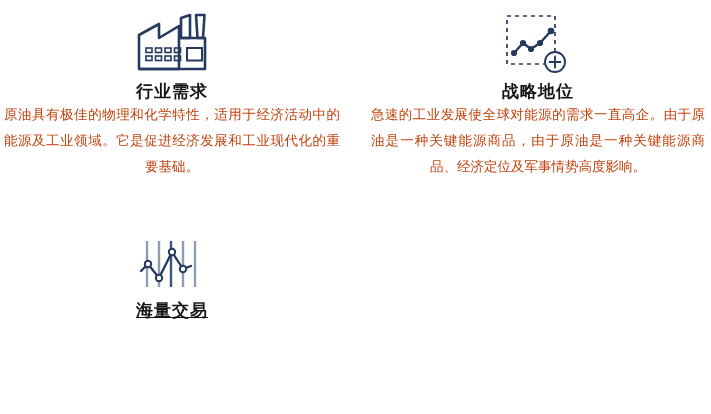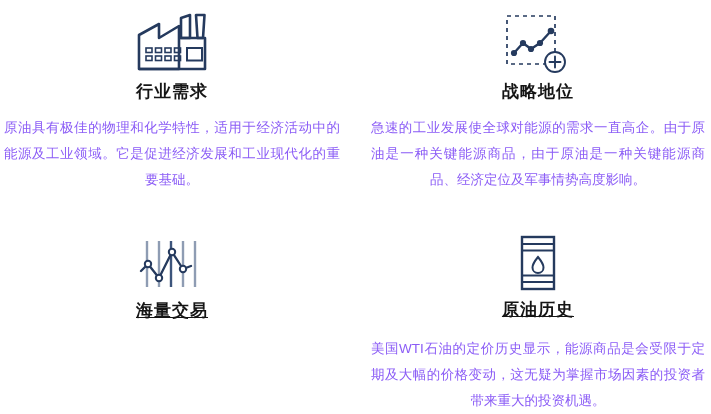--- a/index.html
+++ b/index.html
@@ -42,27 +42,26 @@
   }
   .icon-wrap svg { display: block; }
 
   .card-title {
     font-size: 17px;
     font-weight: bold;
     color: #151515;
     letter-spacing: 1px;
     line-height: 1.2;
     margin-top: 2px;
-    margin-bottom: 13px;
     text-align: center;
   }
   .card-body {
     font-size: 13.5px;
     line-height: 26px;
-    color: #8b5cf6;
+    color: #c2410c;
     text-align: justify;
     text-align-last: center;
     text-justify: inter-character;
     width: 100%;
     word-break: break-all;
   }
   
   .row2 .icon-wrap { height: 70px; margin-top: 14px; }
   .row2 .card-title { margin-bottom: 16px; text-decoration: underline; }
 </style>
@@ -131,31 +130,14 @@
         <polyline points="2,36 9,29 20,43 33,17 44,34 52,31" stroke="#253a5e" stroke-width="2.3" fill="none" stroke-linejoin="round" stroke-linecap="round"></polyline>
         <circle cx="9" cy="29" r="3.2" fill="#ffffff" stroke="#253a5e" stroke-width="2"></circle>
         <circle cx="20" cy="43" r="3.2" fill="#ffffff" stroke="#253a5e" stroke-width="2"></circle>
         <circle cx="33" cy="17" r="3.2" fill="#ffffff" stroke="#253a5e" stroke-width="2"></circle>
         <circle cx="44" cy="34" r="3.2" fill="#ffffff" stroke="#253a5e" stroke-width="2"></circle>
       </svg>
     </div>
     <div class="card-title">海量交易</div>
   </div>
 
-  <div class="feature-card card-right row2">
-    <div class="icon-wrap">
-      <svg width="48" height="58" viewBox="0 0 48 58" fill="none">
-
-        <rect x="8" y="3" width="32" height="52" stroke="#253a5e" stroke-width="2.4" fill="none"></rect>
-
-        <line x1="8" y1="10" x2="40" y2="10" stroke="#253a5e" stroke-width="2"></line>
-        <line x1="8" y1="16.5" x2="40" y2="16.5" stroke="#253a5e" stroke-width="2"></line>
-        <line x1="8" y1="41.5" x2="40" y2="41.5" stroke="#253a5e" stroke-width="2"></line>
-        <line x1="8" y1="48" x2="40" y2="48" stroke="#253a5e" stroke-width="2"></line>
-
-        <path d="M24 23 C19.5 28.5 18.5 31 18.5 33.4 C18.5 36.6 20.9 39 24 39 C27.1 39 29.5 36.6 29.5 33.4 C29.5 31 28.5 28.5 24 23 Z" stroke="#253a5e" stroke-width="2" fill="none"></path>
-      </svg>
-    </div>
-    <div class="card-title">原油历史</div>
-    <div class="card-body">美国WTI石油的定价历史显示，能源商品是会受限于定期及大幅的价格变动，这无疑为掌握市场因素的投资者带来重大的投资机遇。</div>
-  </div>
 
 </div>
 
 </body></html>

